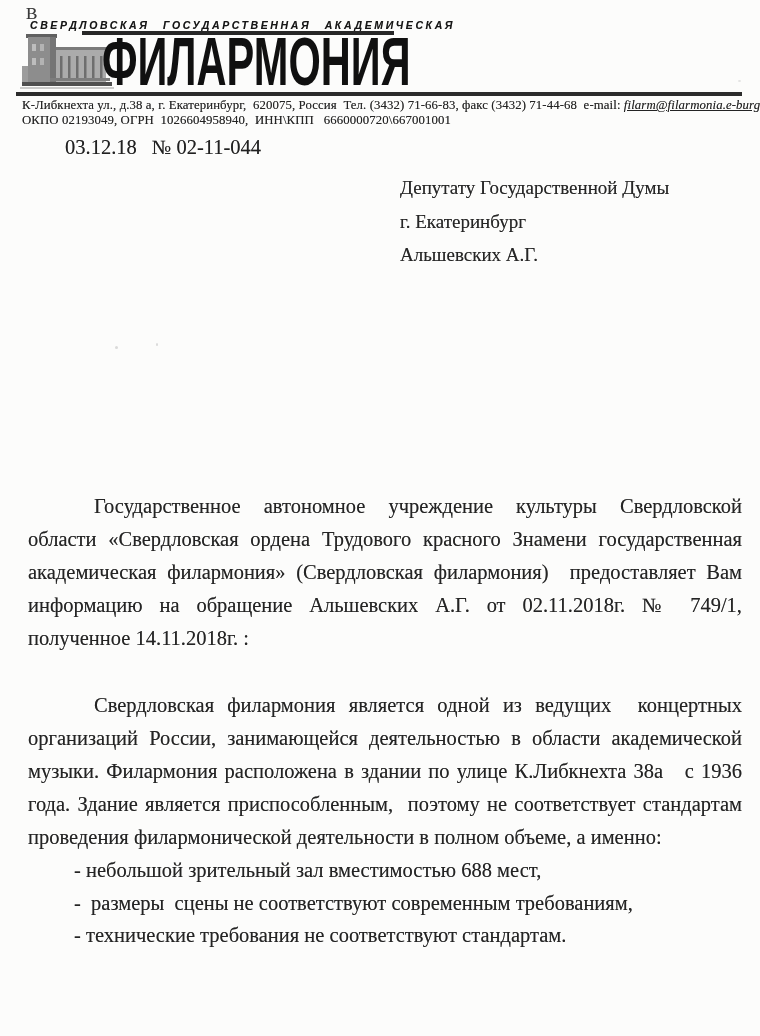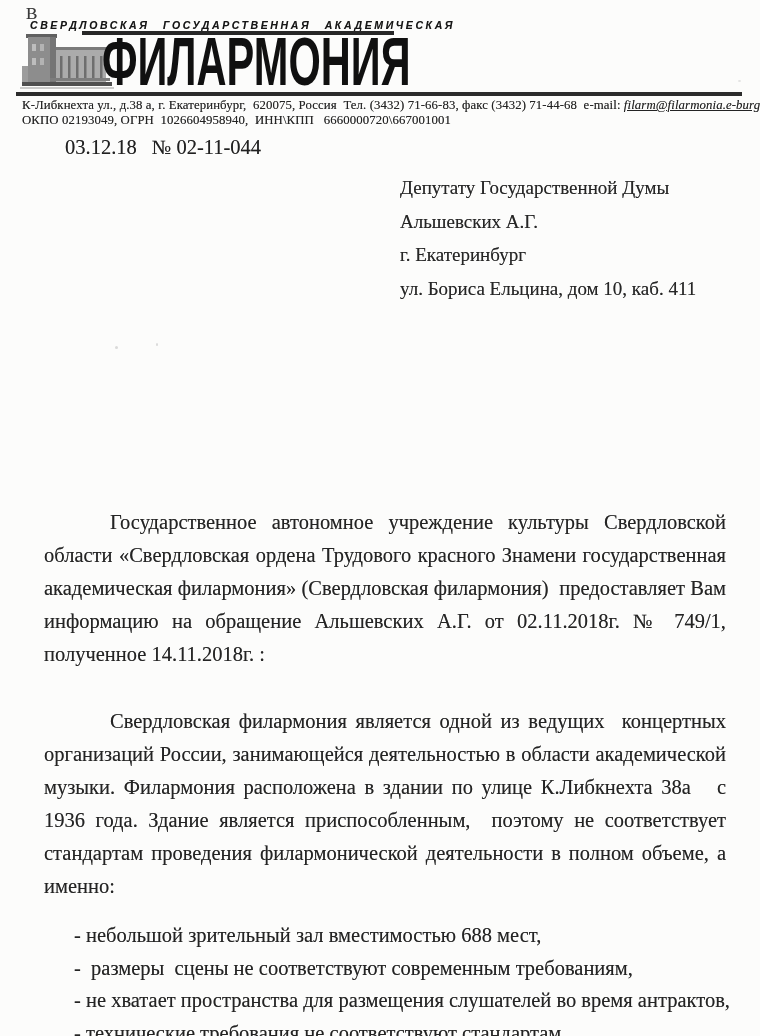--- a/index.html
+++ b/index.html
@@ -66,21 +66,21 @@
     font-size:19px;line-height:33.5px;color:#262626;margin-top:8px;
   }
 
   
   .body-text{
     position:absolute;left:28px;top:490px;
     width:714px;
     font-size:20.5px;line-height:33px;color:#242424;
   }
   .body-text p{
-    margin:16px;text-align:justify;text-indent:66px;
+    margin:0;text-align:justify;text-indent:66px;
     white-space:pre-wrap;
   }
   .body-text p.p2{margin-top:34px;}
   .bullets{margin:0;padding:0 0 0 46px;list-style:none;}
   .bullets div{line-height:32.5px;white-space:pre;font-family:Liberation Serif, serif;}
 
   
   .speck{position:absolute;background:#9a9a9a;border-radius:50%;opacity:.35;}
   .speck.s1{left:115px;top:346px;width:3px;height:3px;}
   .speck.s2{left:156px;top:343px;width:2px;height:3px;}
@@ -124,32 +124,30 @@
   <div class="head-rule"></div>
 
   <div class="contact-line l1 scan-text"><span>К-Либкнехта ул., д.38 а, г. Екатеринбург,  620075, Россия  Тел. (3432) 71-66-83, факс (3432) 71-44-68  e-mail: </span><span class="email">filarm@filarmonia.e-burg.ru</span></div>
 
   <div class="contact-line l2 scan-text">ОКПО 02193049, ОГРН  1026604958940,  ИНН\КПП   6660000720\667001001</div>
 
   <div class="date-line scan-text"><span>03.12.18</span><span class="num">№ 02-11-044</span></div>
 
   <div class="recipient scan-text">
     <div>Депутату Государственной Думы</div>
+    <div>г. Екатеринбург</div>
     <div>Альшевских А.Г.</div>
-    <div>г. Екатеринбург</div>
-    <div>ул. Бориса Ельцина, дом 10, каб. 411</div>
   </div>
 
   <div class="body-text scan-text">
     <p class="p1">Государственное автономное учреждение культуры Свердловской области «Свердловская ордена Трудового красного Знамени государственная академическая филармония» (Свердловская филармония)  предоставляет Вам информацию на обращение Альшевских А.Г. от 02.11.2018г. № 749/1, полученное 14.11.2018г. :</p>
     <p class="p2">Свердловская филармония является одной из ведущих  концертных организаций России, занимающейся деятельностью в области академической музыки. Филармония расположена в здании по улице К.Либкнехта 38а   с 1936 года. Здание является приспособленным,  поэтому не соответствует стандартам проведения филармонической деятельности в полном объеме, а именно:</p>
     <div class="bullets">
       <div>- небольшой зрительный зал вместимостью 688 мест,</div>
       <div>-  размеры  сцены не соответствуют современным требованиям,</div>
-      <div>- не хватает пространства для размещения слушателей во время антрактов,</div>
       <div>- технические требования не соответствуют стандартам.</div>
     </div>
   </div>
 
   <div class="speck s1"></div>
   <div class="speck s2"></div>
   <div class="speck s3"></div>
 
 </div>
 

